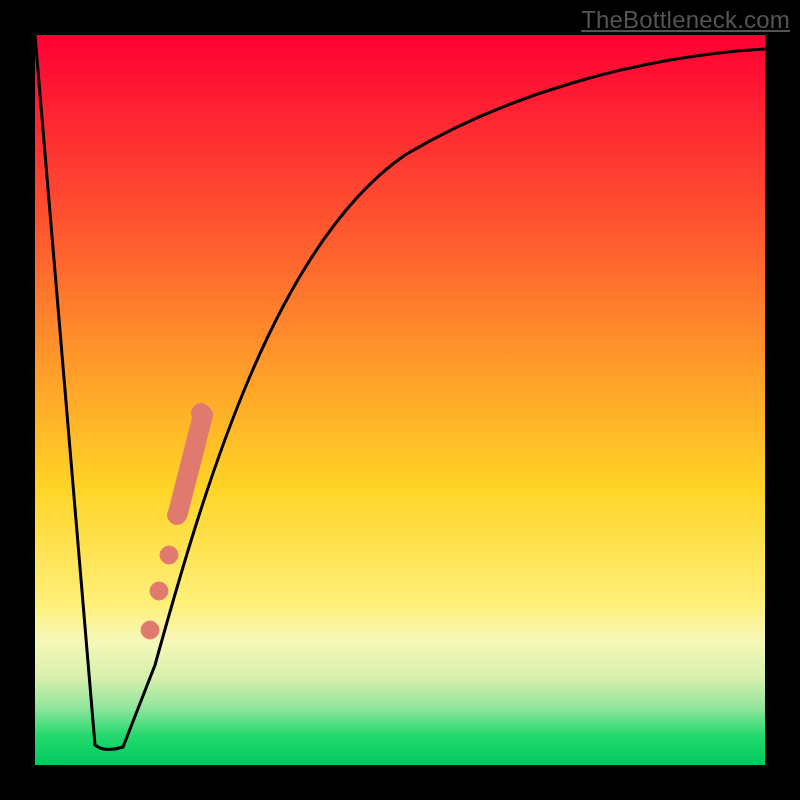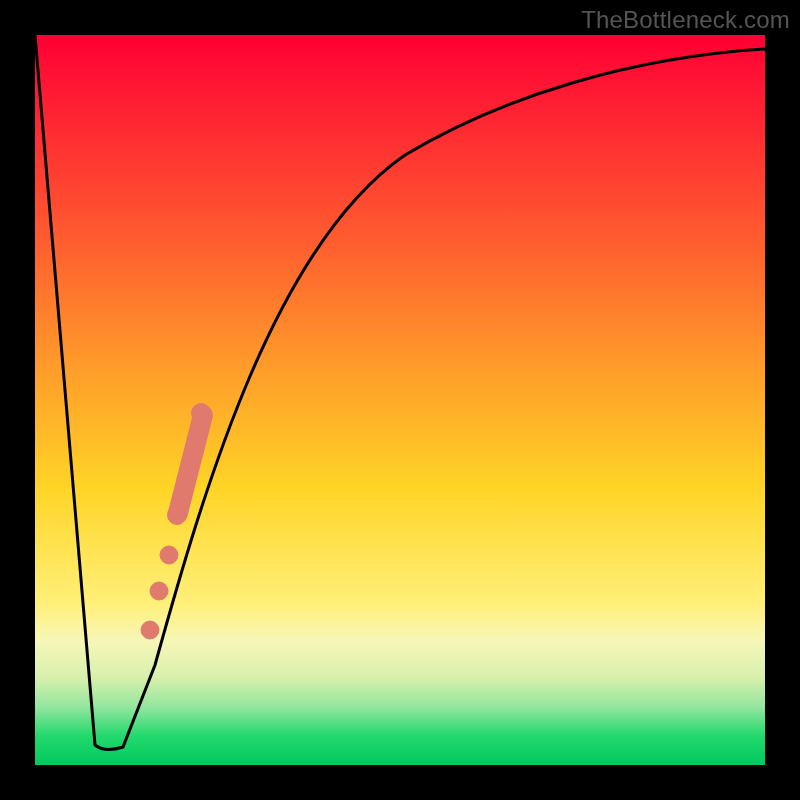--- a/index.html
+++ b/index.html
@@ -48,20 +48,21 @@
   }
   .watermark {
     position: absolute;
     top: 6px;
     right: 10px;
     color: #555;
     font-size: 24px;
     font-weight: 400;
     letter-spacing: 0.2px;
     user-select: none;
+    text-decoration: underline;
   }
 </style>
 </head>
 <body>
 
 <div class="frame">
   <div class="plot-area">
     <svg class="curve-svg" viewBox="0 0 730 730">
       <path fill="none" stroke="#000000" stroke-width="3" d="M 0 0 L 60 710 Q 70 718 88 712 L 120 630 C 170 450 240 210 370 120 C 470 60 600 22 730 14"></path>
 

